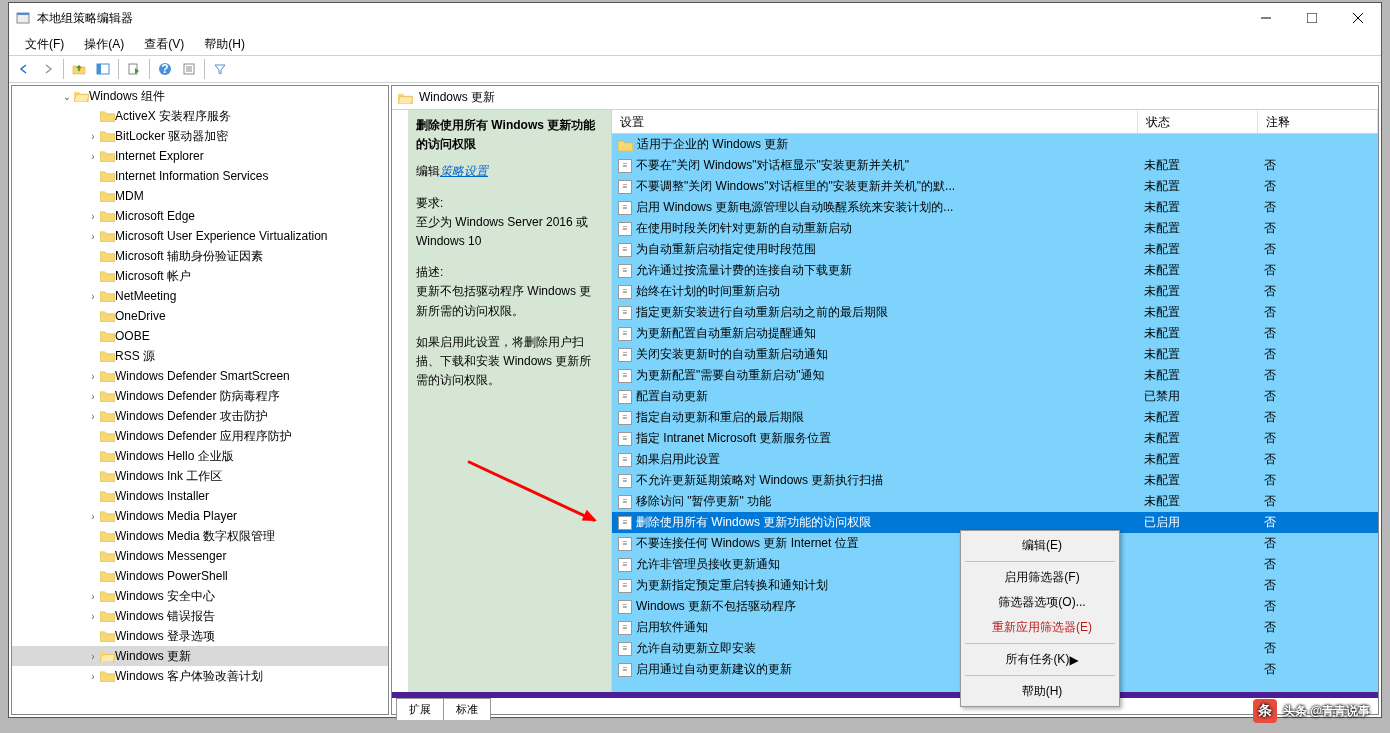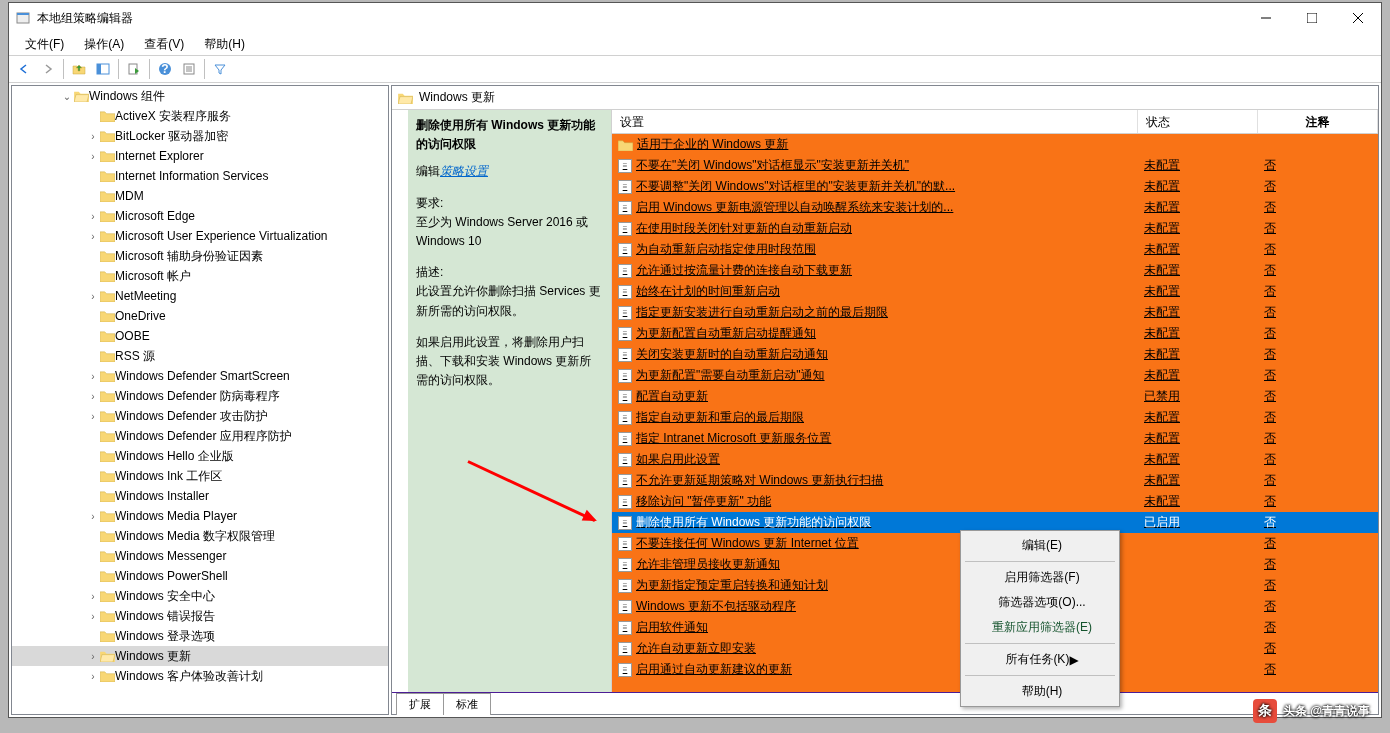--- a/index.html
+++ b/index.html
@@ -24,36 +24,36 @@
 .path-header { height:24px; background:#fff; border-bottom:1px solid #d0d0d0; display:flex; align-items:center; padding:0 6px; gap:6px; }
 .body-split { flex:1; display:flex; background:#d5e7d4; min-height:0;margin-left:16px; }
 .desc-pane { width:204px; padding:6px 8px; line-height:1.6; border-right:1px solid #d0d0d0; }
 .desc-title { font-weight:bold; margin-bottom:8px; }
 .desc-link { color:#0066cc; text-decoration:underline; cursor:pointer;font-style:italic; }
 .list-pane { flex:1; display:flex; flex-direction:column; min-width:0; background:#fff; }
 .list-header { height:24px; display:flex; border-bottom:1px solid #d0d0d0; background:#fff; }
 .col { border-right:1px solid #e0e0e0; padding:4px 8px; }
 .col.c1 { flex:1; }
 .col.c2 { width:120px; text-align:left; }
-.col.c3 { width:120px; text-align:center;font-weight:bold; }
-.list-body { flex:1; overflow-y:scroll; background:#f97316; position:relative;text-decoration:underline; }
+.col.c3 { width:120px; text-align:left; }
+.list-body { flex:1; overflow-y:scroll; background:#7dd3fc; position:relative; }
 .list-row { height:21px; display:flex; align-items:center; cursor:default; }
 .list-row.sel { background:#0078d7; color:#fff; }
 .cell { padding:0 6px; display:flex; align-items:center; gap:4px; }
 .cell.c1 { flex:1; overflow:hidden; white-space:nowrap; }
 .cell.c2 { width:120px; }
 .cell.c3 { width:120px; }
 .folder-mini { width:15px; height:12px; flex-shrink:0; }
 .policy-icon { width:14px; height:14px; flex-shrink:0; background:#fff; border:1px solid #999; display:inline-flex; align-items:center; justify-content:center; font-size:8px; color:#666; }
-.tabbar { height:22px; display:flex; align-items:center; padding-left:4px; border-top:1px solid #4c1d95; }
+.tabbar { height:22px; display:flex; align-items:flex-start; padding-left:4px; border-top:6px solid #4c1d95; }
 .tab { padding:3px 12px; border:1px solid #999; border-bottom:none; background:#fff; font-size:11px; margin-right:-1px; }
 .tab.active { background:#fff; }
 .context-menu { position:absolute; background:#f0f0f0; border:1px solid #999; box-shadow:2px 2px 4px rgba(0,0,0,.3); padding:2px; z-index:100; width:160px; }
 .ctx-item { padding:4px 20px 4px 24px; display:flex; justify-content:center; align-items:center; }
-.ctx-item.disabled { color:#14532d; }
+.ctx-item.disabled { color:#b91c1c; }
 .ctx-sep { height:1px; background:#c0c0c0; margin:3px 2px; }
 .arrow { position:absolute; width:140px; height:3px; background:red; transform-origin:left center; z-index:50; pointer-events:none; }
 .arrow::after { content:""; position:absolute; right:-2px; top:-5px; border-left:14px solid red; border-top:6px solid transparent; border-bottom:6px solid transparent; }
 .watermark { position:absolute; right:20px; bottom:10px; font-size:22px; font-weight:bold; color:#fff; text-shadow:0 0 3px #000,0 0 3px #000; z-index:200; pointer-events:none; display:flex; align-items:center; gap:6px; }
 .watermark .wm-icon { width:24px; height:24px; background:#e74c3c; border-radius:4px; display:inline-flex; align-items:center; justify-content:center; color:#fff; font-size:14px; }
 svg.folder { fill:#f8d775; stroke:#c9a73f; stroke-width:.5; }
 </style>
 </head>
 <body>
 
@@ -369,21 +369,21 @@
           </svg>
           <span>Windows 更新</span>
         </div>
       <div class="body-split">
         <div class="desc-pane">
           <div class="desc-title">删除使用所有 Windows 更新功能的访问权限</div>
           <div style="margin-bottom:12px"><span>编辑</span><span class="desc-link">策略设置</span></div>
           <div>要求:</div>
           <div style="margin-bottom:12px">至少为 Windows Server 2016 或 Windows 10</div>
           <div>描述:</div>
-          <div style="margin-bottom:12px">此设置允许你删除扫描 Services 更新所需的访问权限。</div>
+          <div style="margin-bottom:12px">更新不包括驱动程序 Windows 更新所需的访问权限。</div>
           <div>如果启用此设置，将删除用户扫描、下载和安装 Windows 更新所需的访问权限。</div>
         </div>
         <div class="list-pane">
           <div class="list-header">
             <div class="col c1">设置</div>
             <div class="col c2">状态</div>
             <div class="col c3">注释</div>
           </div>
           <div class="list-body" id="listbody">
               <div class="list-row">

